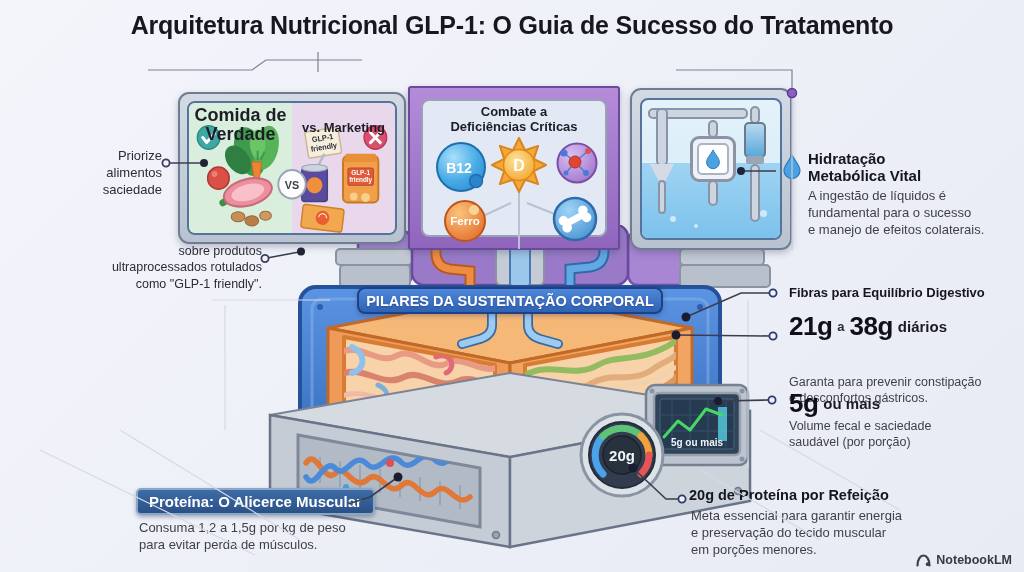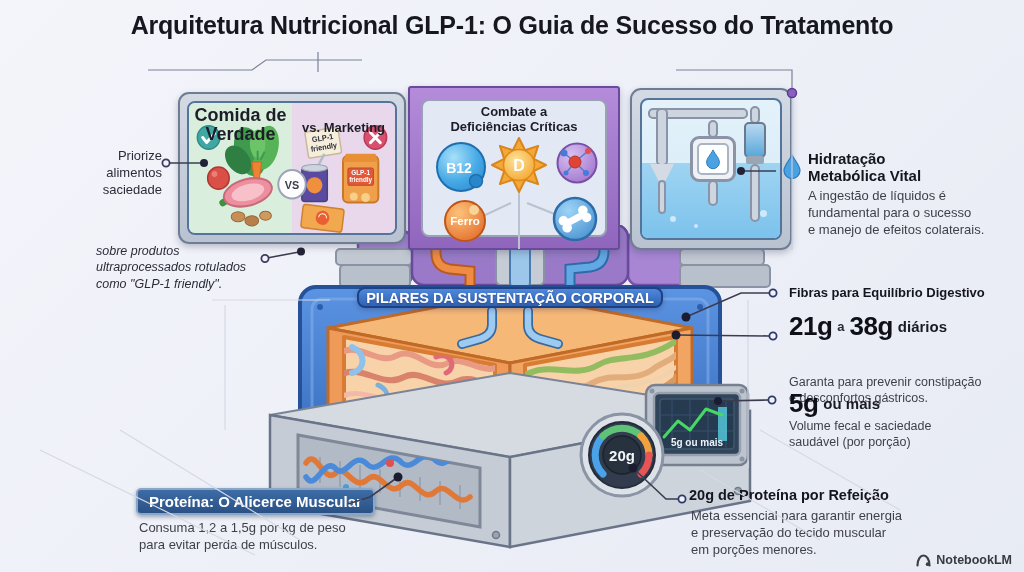--- a/index.html
+++ b/index.html
@@ -5,21 +5,21 @@
   html,body{margin:0;padding:0;background:#dfe3ee;}
   .stage{position:relative;width:1024px;height:572px;overflow:hidden;
     background:linear-gradient(135deg,#f4f5fb 0%,#eef0f8 50%,#e7ebf3 100%);
     font-family:"Liberation Sans","DejaVu Sans",sans-serif;}
   .abs{position:absolute;}
   .preline{white-space:pre-line;}
   .title{left:0;right:0;top:11px;text-align:center;font-size:25px;font-weight:bold;color:#17171f;letter-spacing:-0.2px;z-index:16;}
   .banner{display:flex;align-items:center;justify-content:center;color:#fff;font-weight:bold;border-radius:8px;z-index:15;
     text-shadow:0 1px 2px rgba(30,20,60,.35);box-shadow:0 2px 5px rgba(40,40,90,.3);box-sizing:border-box;}
   .banner-top{left:363px;top:58px;width:311px;height:30px;font-size:14.5px;background:linear-gradient(180deg,#ab7ede,#8d5ac6);border:2.5px solid #5e3a9e;}
-  .banner-mid{left:357px;top:287px;width:306px;height:21px;font-size:14.5px;background:linear-gradient(180deg,#4e88da,#2f62b4);border:2.5px solid #1c4184;}
+  .banner-mid{left:357px;top:287px;width:306px;height:27px;font-size:14.5px;background:linear-gradient(180deg,#4e88da,#2f62b4);border:2.5px solid #1c4184;}
   .panel{z-index:10;border-radius:11px;box-shadow:0 3px 7px rgba(50,60,90,.3);box-sizing:border-box;}
   .panel-inner{position:absolute;border-radius:8px;box-sizing:border-box;}
   .food-frame{left:178px;top:92px;width:228px;height:152px;background:linear-gradient(180deg,#d3dae4,#b9c2d0);border:2px solid #707c92;}
   .food-inner{left:7px;top:7px;right:7px;bottom:7px;border:2px solid #54749c;overflow:hidden;}
   .half{position:absolute;top:0;bottom:0;width:50%;}
   .half-l{left:0;background:#d9eedd;}
   .half-r{left:50%;background:#e9d7ec;}
   .food-title-l{left:0;top:3px;width:50%;text-align:center;font-size:18px;font-weight:bold;color:#1d1d28;line-height:1.05;z-index:3;}
   .food-title-r{left:50%;top:1px;width:50%;text-align:center;font-size:13px;font-weight:bold;color:#1d1d28;z-index:3;margin-top:16px;}
   .food-art{position:absolute;left:0;top:0;width:100%;height:100%;z-index:2;}
@@ -321,21 +321,21 @@
       <div style="position:absolute;left:52px;top:124px;width:4px;height:4px;border-radius:50%;background:rgba(255,255,255,.6);"></div>
       <div style="position:absolute;left:118px;top:110px;width:7px;height:7px;border-radius:50%;background:rgba(255,255,255,.6);"></div>
     </div>
   </div>
 
   <div class="abs banner banner-mid">PILARES DA SUSTENTAÇÃO CORPORAL</div>
 
   <div class="abs co preline" style="left:70px;top:148px;width:92px;text-align:right;font-size:13px;line-height:1.3;color:#2c2c38;">Priorize
 alimentos
 saciedade</div>
-  <div class="abs co preline" style="left:96px;top:243px;width:166px;text-align:left;font-size:12.5px;line-height:1.3;color:#2c2c38;font-style:italic;">sobre produtos
+  <div class="abs co preline" style="left:96px;top:243px;width:166px;text-align:right;font-size:12.5px;line-height:1.3;color:#2c2c38;">sobre produtos
 ultraprocessados rotulados
 como "GLP-1 friendly".</div>
 
   <svg class="abs" style="left:782px;top:154px;z-index:20;" width="20" height="26" viewBox="0 0 20 26">
     <path d="M10,1 C7,7 2,11.5 2,16.5 A8,8 0 0 0 18,16.5 C18,11.5 13,7 10,1 Z" fill="#4aa2e2" stroke="#2a7ab8" stroke-width="1.2"></path>
   </svg>
   <div class="abs co co-head preline" style="left:808px;top:150px;font-size:15px;line-height:1.15;">Hidratação
 Metabólica Vital</div>
   <div class="abs co co-body preline" style="left:808px;top:188px;width:190px;font-size:13px;">A ingestão de líquidos é
 fundamental para o sucesso

